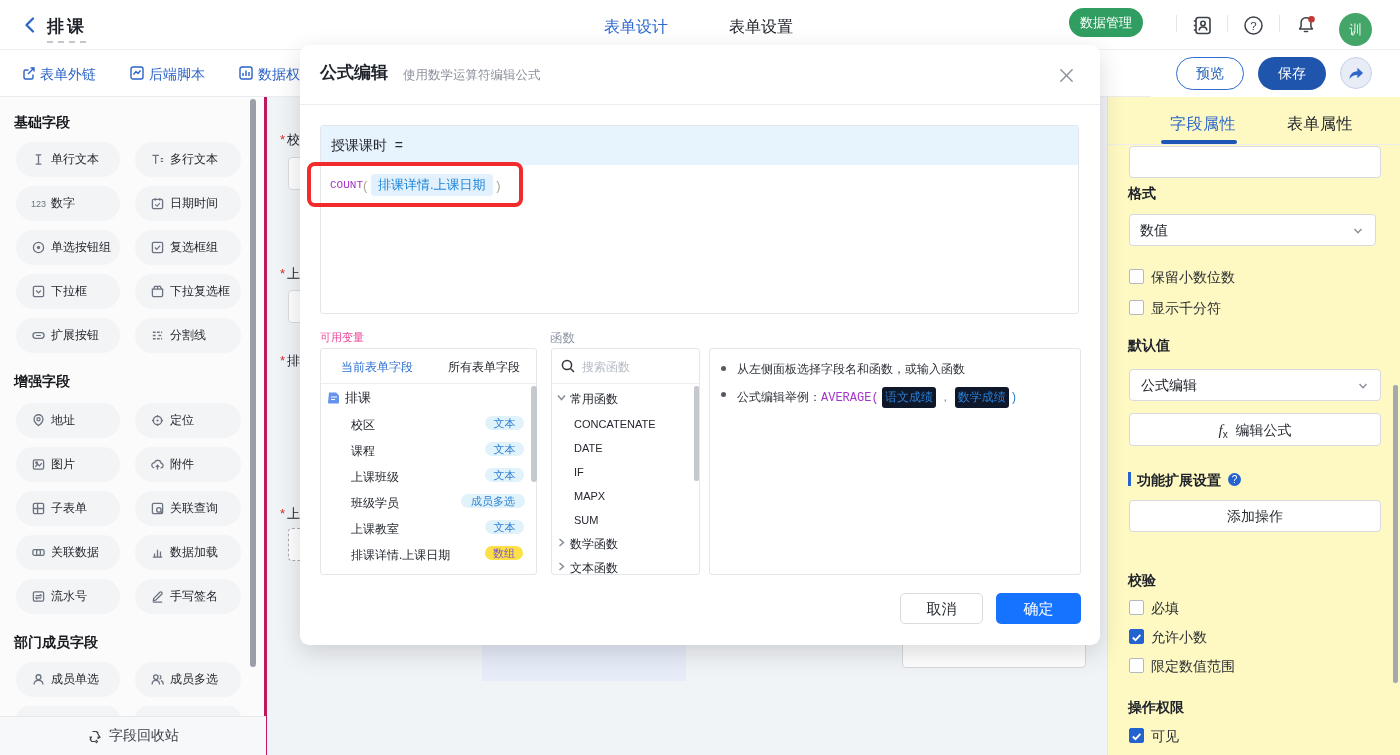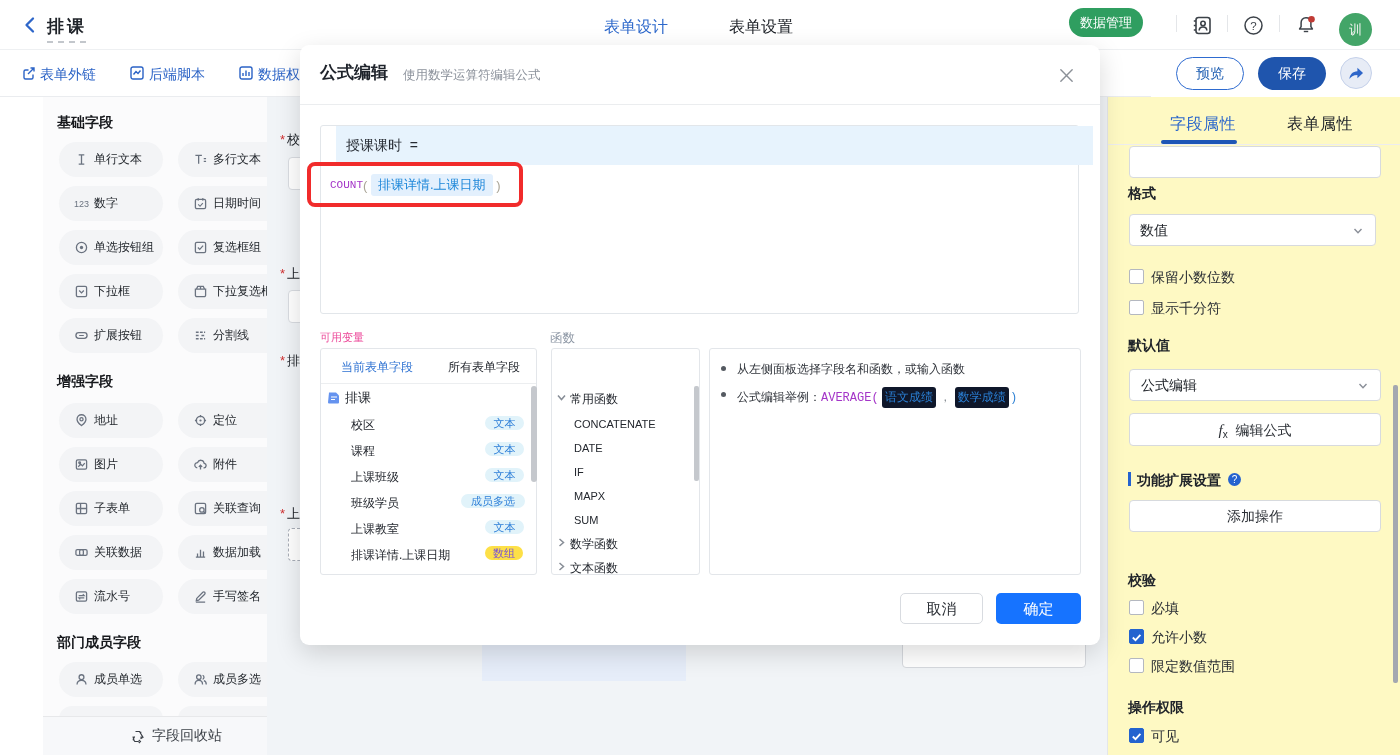--- a/index.html
+++ b/index.html
@@ -16,21 +16,21 @@
 #btn-data { position:absolute; left:1069px; top:8px; width:74px; height:29px; border-radius:15px; background:#2f9e60; color:#fff; font-size:13px; text-align:center; line-height:29px; }
 .tsep { position:absolute; top:15px; width:1px; height:17px; background:#e4e6e9; }
 #avatar { position:absolute; left:1339px; top:13px; width:33px; height:33px; border-radius:50%; background:#43a568; color:#f0f3ef; font-size:13px; text-align:center; line-height:33px; }
 
 #subbar { position:absolute; left:0; top:50px; width:1151px; height:47px; background:#fff; border-bottom:1px solid #eaecef; }
 .slink { position:absolute; top:16px; font-size:14px; color:#2b63c6; }
 #btn-preview { position:absolute; left:1176px; top:7px; width:68px; height:33px; border:1px solid #2e6bd0; border-radius:17px; color:#2160b3; font-size:14px; text-align:center; line-height:31px; background:#fff; }
 #btn-save { position:absolute; left:1258px; top:7px; width:68px; height:33px; border-radius:17px; background:#1f55ad; color:#fff; font-size:14px; text-align:center; line-height:33px; }
 #btn-share { position:absolute; left:1340px; top:7px; width:32px; height:32px; border-radius:50%; background:#e7ecf6; border:1px solid #c5d1ea; }
 
-#sidebar { position:absolute; left:0; top:97px; width:267px; height:658px; background:#fbfbfc; border-right:1px solid #be185d;margin-left:43px; }
+#sidebar { position:absolute; left:0; top:97px; width:267px; height:658px; background:#fbfbfc; border-right:3px solid #be185d; }
 .cat { position:absolute; left:14px; font-size:14px; font-weight:bold; color:#17191d; }
 .pill { position:absolute; width:104px; height:35px; border-radius:18px; background:#f3f4f6; color:#24282e; font-size:12px; display:flex; align-items:center; white-space:nowrap; overflow:hidden; }
 .pill .pi { width:13px; height:13px; margin-left:16px; margin-right:6px; flex:none; color:#6b7380; }
 .pill.c2 { left:135px; width:106px; }
 .pill.c1 { left:16px; }
 #sb-scroll { position:absolute; left:250px; top:2px; width:6px; height:568px; border-radius:3px; background:#999ea7; }
 #sb-bottom { position:absolute; left:0; top:619px; width:266px; height:39px; background:#f7f8fa; border-top:1px solid #e7e8ea; color:#3a3f46; font-size:14px; display:flex; align-items:center; justify-content:center; }
 
 #canvas { position:absolute; left:267px; top:97px; width:841px; height:658px; background:#f1f4f7; }
 .flabel { position:absolute; left:13px; font-size:13px; color:#20242a; }
@@ -48,21 +48,21 @@
 .cbox.on { background:#2363cf; border-color:#2363cf; }
 .clabel { position:absolute; left:43px; font-size:14px; color:#2a2e34; }
 #rp-scroll { position:absolute; left:285px; top:288px; width:5px; height:298px; border-radius:2px; background:#a4a8b0; }
 
 #modal { position:absolute; left:300px; top:45px; width:800px; height:600px; background:#fff; border-radius:9px; box-shadow:0 8px 26px rgba(0,0,0,.15); }
 #m-title { position:absolute; left:20px; top:16px; font-size:17px; font-weight:bold; color:#1e232b; }
 #m-sub { position:absolute; left:103px; top:22px; font-size:12.5px; color:#8b919b; }
 #m-close { position:absolute; left:758px; top:22px; width:17px; height:17px; color:#8c9198; }
 #m-hdiv { position:absolute; left:0; top:59px; width:800px; height:1px; background:#ebedef; }
 #m-fbox { position:absolute; left:20px; top:80px; width:759px; height:189px; border:1px solid #e2e6ea; border-radius:3px; background:#fff; }
-#m-fhead { position:absolute; left:0; top:0; width:757px; height:39px; background:#e7f3fd; font-size:14px; color:#262b33; line-height:39px; padding-left:10px;margin-left:15px; }
+#m-fhead { position:absolute; left:0; top:0; width:757px; height:39px; background:#e7f3fd; font-size:14px; color:#262b33; line-height:39px; padding-left:10px; }
 #m-redbox { position:absolute; left:7px; top:117px; width:216px; height:45px; border:4px solid #f12b2b; border-radius:8px; }
 #m-formula { position:absolute; left:30px; top:130px; height:20px; display:flex; align-items:center; }
 .mono { font-family:"Liberation Mono",monospace; }
 #m-var-l { position:absolute; left:20px; top:285px; font-size:11px; color:#ec4899; }
 #m-fn-l { position:absolute; left:250px; top:285px; font-size:12.5px; color:#8b95a3; }
 .mbox { position:absolute; top:303px; border:1px solid #e3e6ea; border-radius:3px; background:#fff; }
 #m-box1 { left:20px; width:217px; height:227px; }
 #m-box2 { left:251px; width:149px; height:227px; }
 #m-box3 { left:409px; width:372px; height:227px; }
 .vtag { position:absolute; font-size:11px; border-radius:7px; text-align:center; line-height:14px; height:14px; }
@@ -316,20 +316,27 @@
       <div class="vtag blue" style="left:164px;top:119px;width:39px">文本</div>
     <div class="vrow" style="top:146px;left:30px">班级学员</div>
       <div class="vtag blue" style="left:140px;top:145px;width:64px">成员多选</div>
     <div class="vrow" style="top:172px;left:30px">上课教室</div>
       <div class="vtag blue" style="left:164px;top:171px;width:39px">文本</div>
     <div class="vrow" style="top:198px;left:30px">排课详情.上课日期</div>
       <div class="vtag purple" style="left:164px;top:197px;width:38px">数组</div>
     <div class="abs" style="left:210px;top:37px;width:6px;height:96px;border-radius:3px;background:#c5c8cd"></div>
   </div>
   <div class="mbox" id="m-box2">
+    <div style="position:absolute;left:0;top:0;width:100%;height:35px;border-bottom:1px solid #eceef0">
+      <svg style="position:absolute;left:9px;top:10px" width="14" height="14" viewBox="0 0 14 14" fill="none" stroke="#30343a" stroke-width="1.5">
+          <circle cx="6" cy="6" r="4.6"></circle>
+          <path d="M9.5 9.5 L13 13"></path>
+        </svg>
+      <span style="position:absolute;left:30px;top:10px;font-size:12px;color:#b6bcc6">搜索函数</span>
+    </div>
     <div class="vrow" style="top:42px;left:4px"><svg width="11" height="11" viewBox="0 0 11 11" fill="none" stroke="#878d96" stroke-width="1.5" style="vertical-align:0px;margin-right:3px">
           <path d="M2 3.5 L5.5 7.5 L9 3.5"></path>
         </svg>常用函数</div>
     <div class="vrow" style="top:67px;left:22px"><span class="lat">CONCATENATE</span></div>
     <div class="vrow" style="top:91px;left:22px"><span class="lat">DATE</span></div>
     <div class="vrow" style="top:115px;left:22px"><span class="lat">IF</span></div>
     <div class="vrow" style="top:139px;left:22px"><span class="lat">MAPX</span></div>
     <div class="vrow" style="top:163px;left:22px"><span class="lat">SUM</span></div>
     <div class="vrow" style="top:187px;left:4px"><svg width="11" height="11" viewBox="0 0 11 11" fill="none" stroke="#878d96" stroke-width="1.5" style="vertical-align:0px;margin-right:3px">
           <path d="M3.5 2 L7.5 5.5 L3.5 9"></path>

